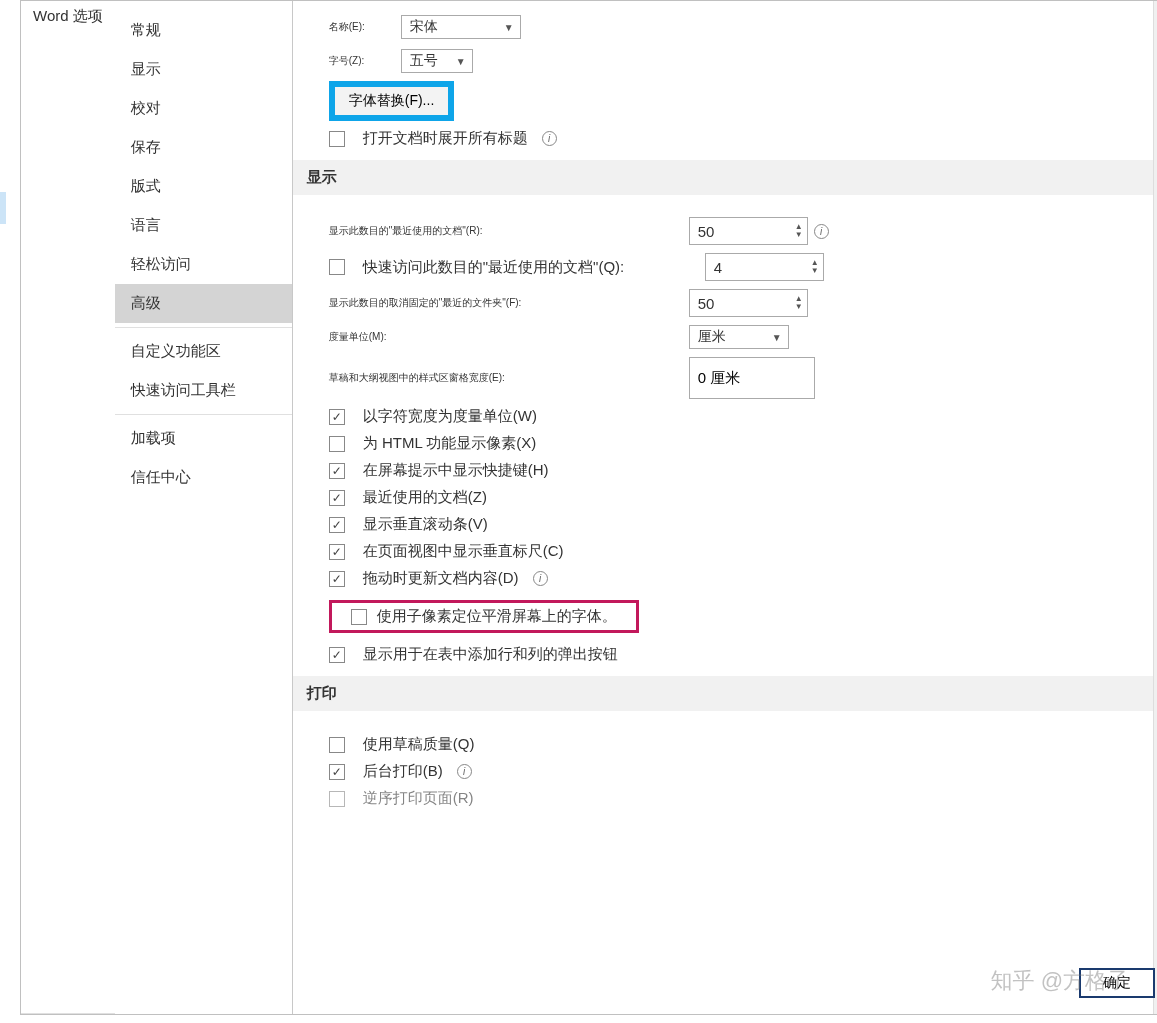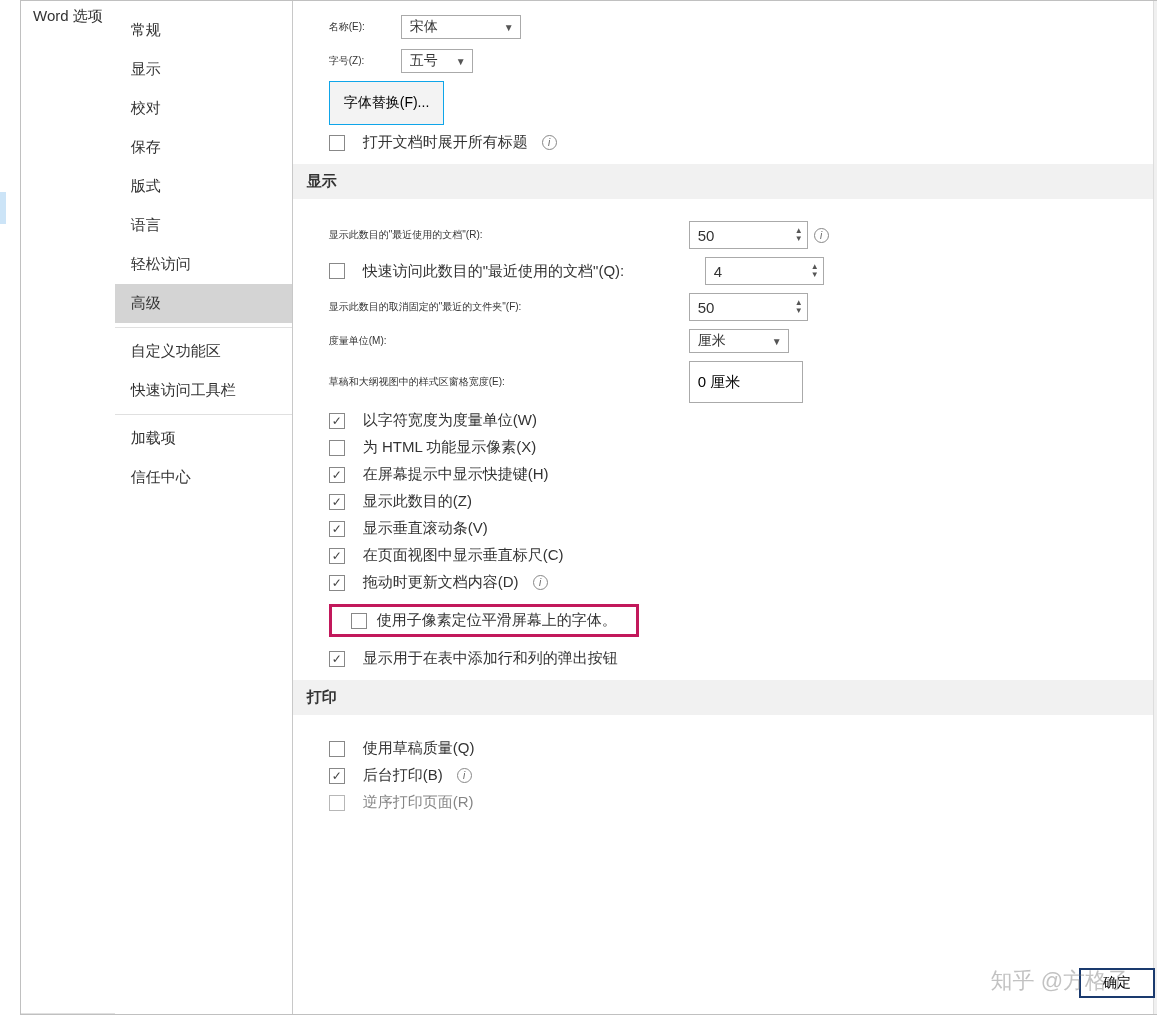--- a/index.html
+++ b/index.html
@@ -113,26 +113,26 @@
   flex-direction: column;
   font-size: 8px;
   line-height: 8px;
   color: #555;
 }
 .textinput {
   border: 1px solid #aaa;
   height: 28px;
   padding: 20px 8px;
   font-size: 15px;
-  width: 114px;
+  width: 126px;
 }
 .btn {
-  border: 1px solid #0ea5e9;
+  border: 6px solid #0ea5e9;
   background: #f3f3f3;
-  padding: 12px 14px;
+  padding: 5px 14px;
   font-size: 14px;
 }
 .cbrow {
   display: flex;
   align-items: center;
   margin: 8px 0;
   gap: 8px;
 }
 .cb {
   width: 16px;
@@ -318,21 +318,21 @@
         <div class="cbrow">
             <span class="cb"></span>
             <span class="cblabel">为 HTML 功能显示像素(X)</span>
           </div>
         <div class="cbrow">
             <span class="cb checked"></span>
             <span class="cblabel">在屏幕提示中显示快捷键(H)</span>
           </div>
         <div class="cbrow">
             <span class="cb checked"></span>
-            <span class="cblabel">显示此数目的(Z)</span>
+            <span class="cblabel">最近使用的文档(Z)</span>
           </div>
         <div class="cbrow">
             <span class="cb checked"></span>
             <span class="cblabel">显示垂直滚动条(V)</span>
           </div>
         <div class="cbrow">
             <span class="cb checked"></span>
             <span class="cblabel">在页面视图中显示垂直标尺(C)</span>
           </div>
         <div class="cbrow">

